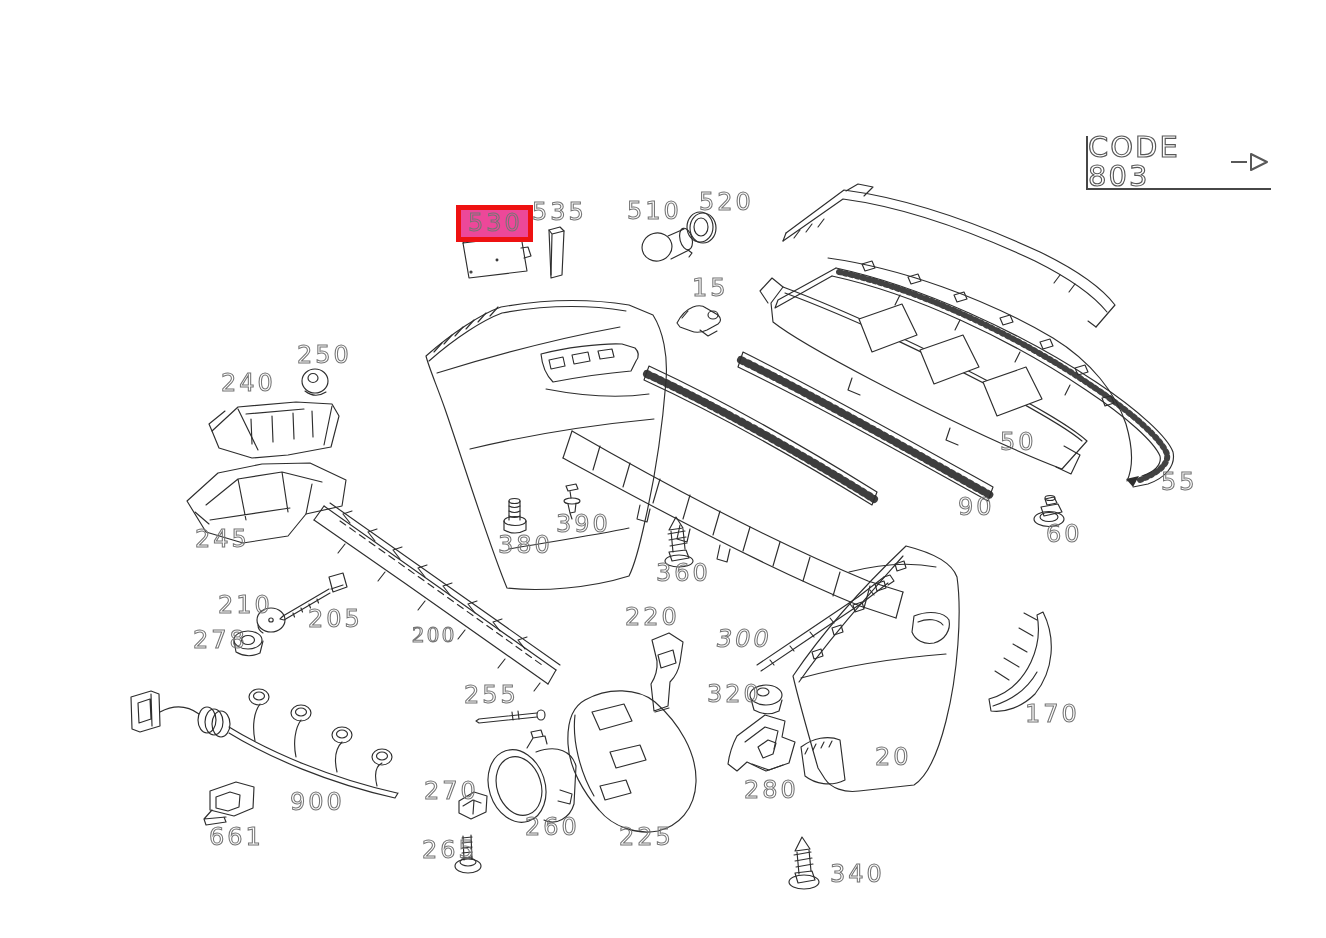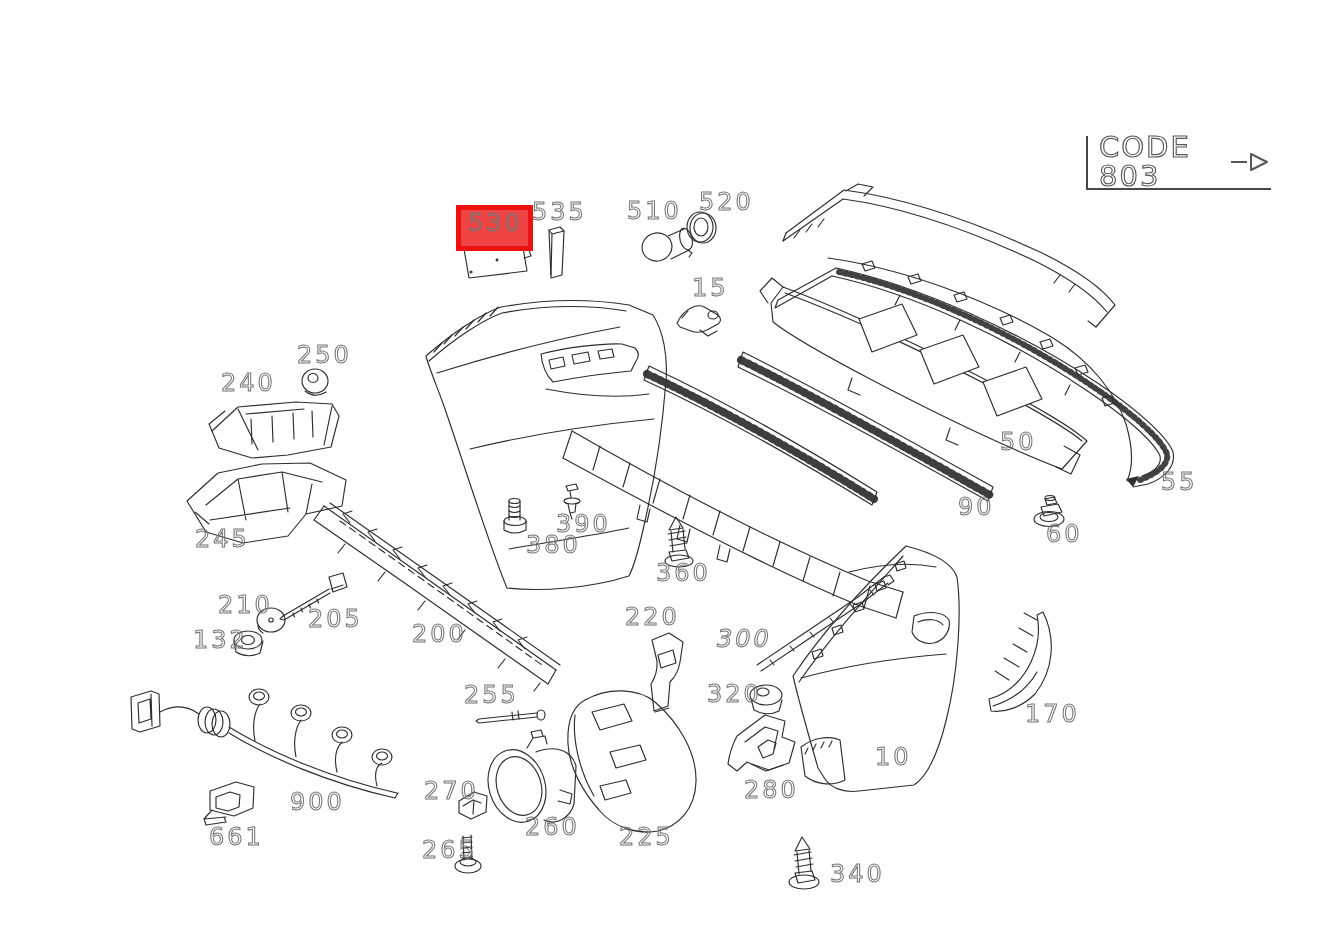--- a/index.html
+++ b/index.html
@@ -7,24 +7,24 @@
   #stage{position:relative;width:1326px;height:938px;font-family:"DejaVu Sans",sans-serif;background:#fff;}
   #art{position:absolute;left:0;top:0;}
   #art path,#art ellipse,#art circle,#art line{fill:none;stroke:#2e2e2e;stroke-width:1.15;stroke-linecap:round;stroke-linejoin:round;}
   #art .h{stroke-width:8;stroke-dasharray:2.5 4.5;opacity:.92;}
   #art .h2{stroke-width:6;stroke-dasharray:2 4;opacity:.9;}
   #art .fw{fill:#fff;}
   #art .fd{fill:#2e2e2e;stroke:none;}
   #labels{position:absolute;left:0;top:0;width:100%;height:100%;}
   .plabel{position:absolute;font-size:24px;letter-spacing:3px;line-height:22px;white-space:nowrap;
           color:transparent;-webkit-text-stroke:1.05px #757575;cursor:pointer;}
-  .plabel.hl{border:5px solid #ee1111;padding:2px 5px 12px 7px;background:#ef4444;}
+  .plabel.hl{border:5px solid #ee1111;padding:2px 5px 3px 7px;background:#ec4899;}
   .codebox{position:absolute;left:1086px;top:136px;width:185px;height:54px;box-sizing:border-box;
            border-left:2px solid #474747;border-bottom:2px solid #474747;
-           display:flex;align-items:center;padding-left:11px;}
+           display:flex;align-items:center;}
   .codetext{font-size:29px;letter-spacing:2px;line-height:1;color:transparent;-webkit-text-stroke:1.15px #585858;}
   .codearrow{flex:0 0 auto;}
   @supports not (-webkit-text-stroke:1px #000){
     .plabel{color:#8a8a8a;}
     .codetext{color:#6a6a6a;}
   }
 </style>
 </head>
 <body>
 
@@ -300,32 +300,32 @@
   <div id="labels">
       <div class="plabel hl" style="left: 456px; top: 205px;">530</div>
       <div class="plabel" style="left: 532px; top: 201px;">535</div>
       <div class="plabel" style="left: 627px; top: 200px;">510</div>
       <div class="plabel" style="left: 699px; top: 191px;">520</div>
       <div class="plabel" style="left: 692px; top: 277px;">15</div>
       <div class="plabel" style="left: 297px; top: 344px;">250</div>
       <div class="plabel" style="left: 221px; top: 372px;">240</div>
       <div class="plabel" style="left: 195px; top: 528px;">245</div>
       <div class="plabel" style="left: 218px; top: 594px;">210</div>
-      <div class="plabel" style="left: 193px; top: 629px;">132</div>
+      <div class="plabel" style="left: 193px; top: 629px;">278</div>
       <div class="plabel" style="left: 308px; top: 608px;">205</div>
-      <div class="plabel" style="left: 412px; top: 623px;">200</div>
+      <div class="plabel" style="left: 412px; top: 623px; font-family: Liberation Serif, serif;">200</div>
       <div class="plabel" style="left: 464px; top: 684px; text-align: center;">255</div>
-      <div class="plabel" style="left: 498px; top: 534px; margin-left: 28px;">380</div>
+      <div class="plabel" style="left: 498px; top: 534px;">380</div>
       <div class="plabel" style="left: 556px; top: 513px;">390</div>
       <div class="plabel" style="left: 656px; top: 562px;">360</div>
       <div class="plabel" style="left: 625px; top: 606px;">220</div>
       <div class="plabel" style="left: 717px; top: 628px; font-style: italic;">300</div>
       <div class="plabel" style="left: 707px; top: 683px;">320</div>
       <div class="plabel" style="left: 744px; top: 779px;">280</div>
-      <div class="plabel" style="left: 875px; top: 746px;">10</div>
+      <div class="plabel" style="left: 875px; top: 746px;">20</div>
       <div class="plabel" style="left: 830px; top: 863px;">340</div>
       <div class="plabel" style="left: 290px; top: 791px;">900</div>
       <div class="plabel" style="left: 209px; top: 826px;">661</div>
       <div class="plabel" style="left: 424px; top: 780px;">270</div>
       <div class="plabel" style="left: 422px; top: 839px;">265</div>
       <div class="plabel" style="left: 525px; top: 816px;">260</div>
       <div class="plabel" style="left: 619px; top: 826px;">225</div>
       <div class="plabel" style="left: 1000px; top: 431px;">50</div>
       <div class="plabel" style="left: 958px; top: 496px;">90</div>
       <div class="plabel" style="left: 1046px; top: 523px;">60</div>

